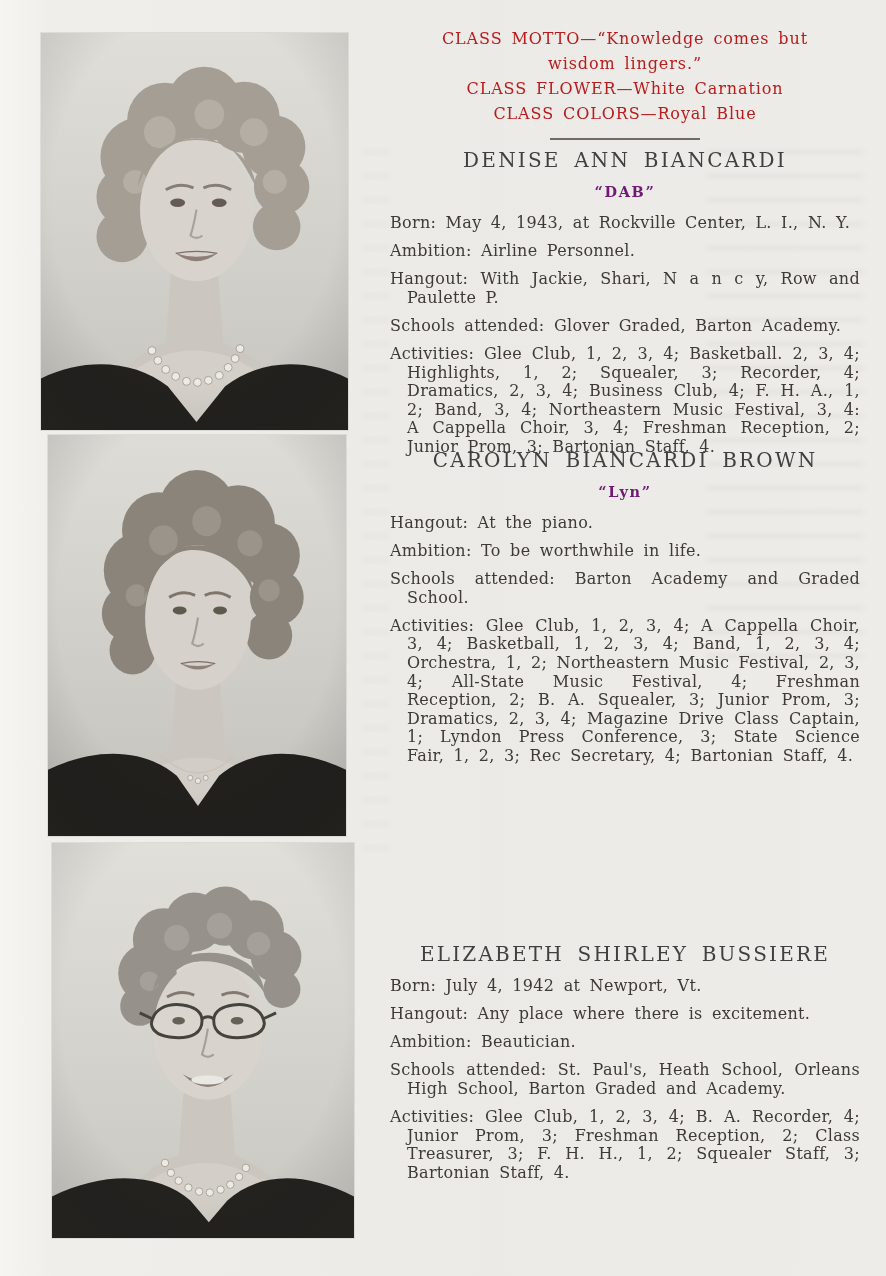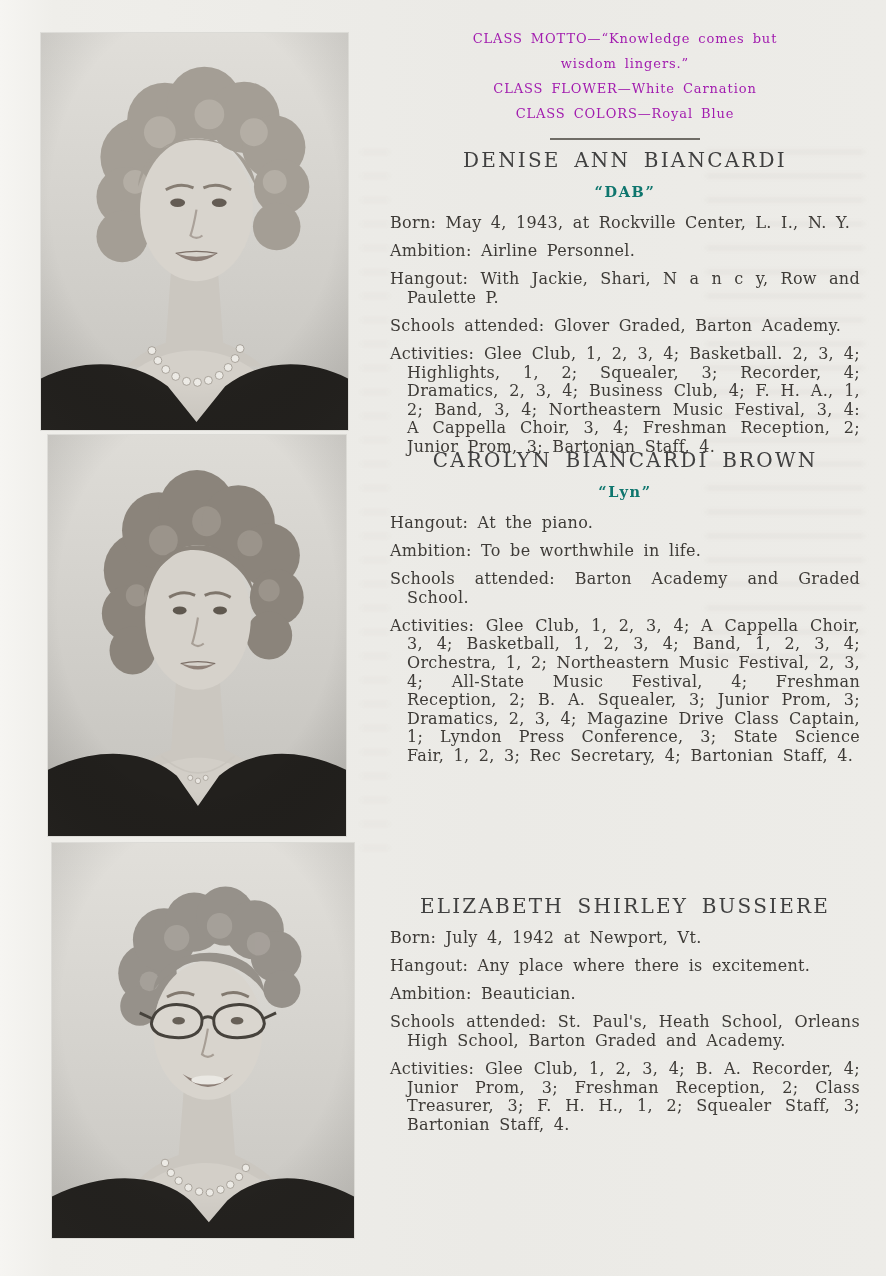--- a/index.html
+++ b/index.html
@@ -18,40 +18,40 @@
   #photo1{left:41px;top:33px;width:307px;height:397px;}
   #photo2{left:48px;top:435px;width:298px;height:401px;}
   #photo3{left:52px;top:843px;width:302px;height:395px;}
   .photo svg{display:block;width:100%;height:100%;}
 
   .masthead{
     position:absolute;left:388px;top:26px;width:474px;
     text-align:center;
   }
   .masthead .line{
-    font-size:13px;line-height:25px;letter-spacing:0.9px;word-spacing:3px;
-    color:#a21caf;
+    font-size:16px;line-height:25px;letter-spacing:0.9px;word-spacing:3px;
+    color:#b91c1c;
   }
   .masthead .rule{
     width:150px;height:1.5px;background:#6f6c66;margin:12px auto 0;
   }
 
   .entry{
     position:absolute;left:390px;width:470px;
   }
   #entry1{top:148px;}
   #entry2{top:448px;}
-  #entry3{top:894px;}
+  #entry3{top:942px;}
   .entry .name{
     margin:0 0 11px;text-align:center;font-weight:400;
     font-size:20px;letter-spacing:2.2px;word-spacing:5px;color:#404040;
   }
   .entry .nick{
     margin:0 0 14px;text-align:center;
-    font-size:14.5px;letter-spacing:1.6px;font-weight:700;color:#0f766e;
+    font-size:14.5px;letter-spacing:1.6px;font-weight:700;color:#701a75;
   }
   .entry p.field{
     margin:0 0 9.5px;
     font-size:16px;line-height:18.6px;
     letter-spacing:0.3px;word-spacing:4px;
     text-align:justify;
     padding-left:17px;text-indent:-17px;
   }
   .entry p.field:last-child{margin-bottom:0;}
 

